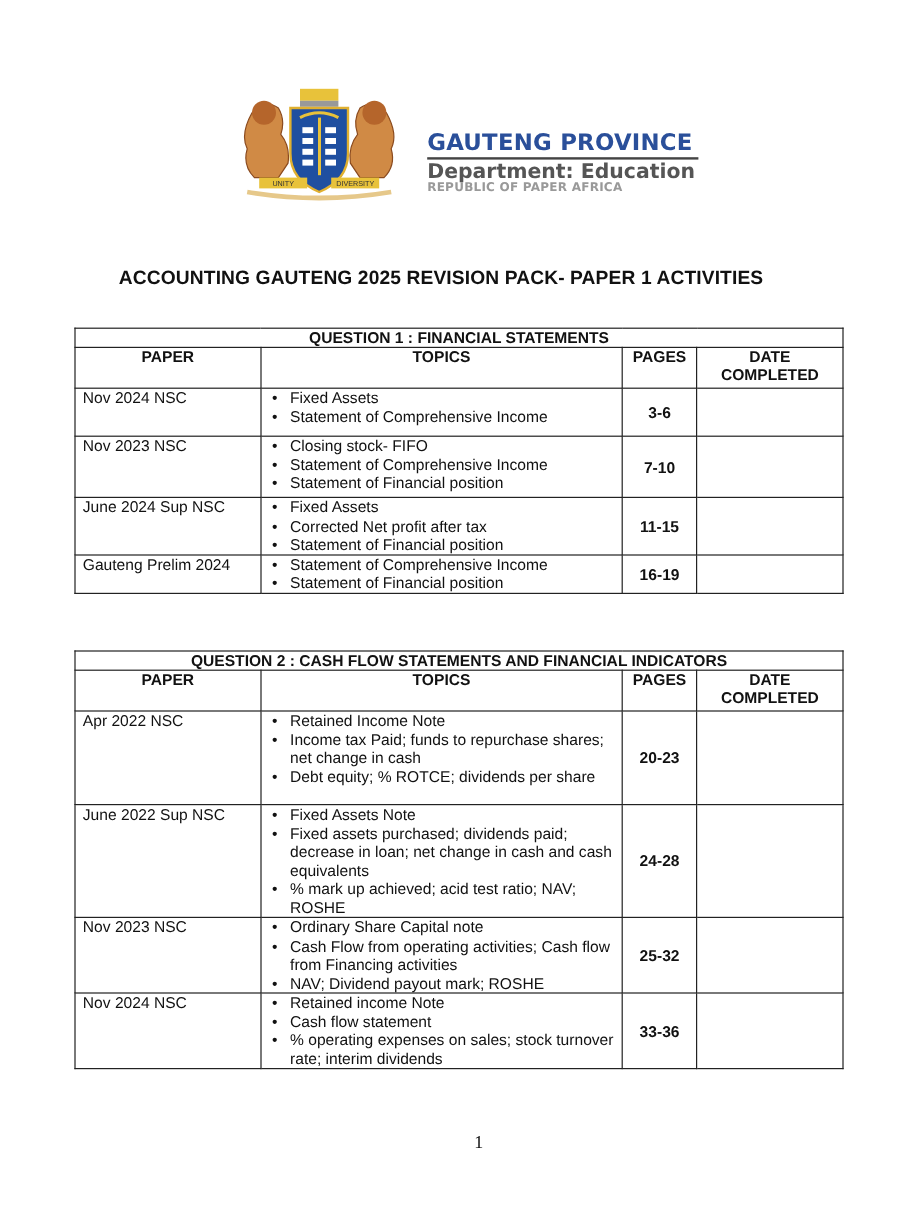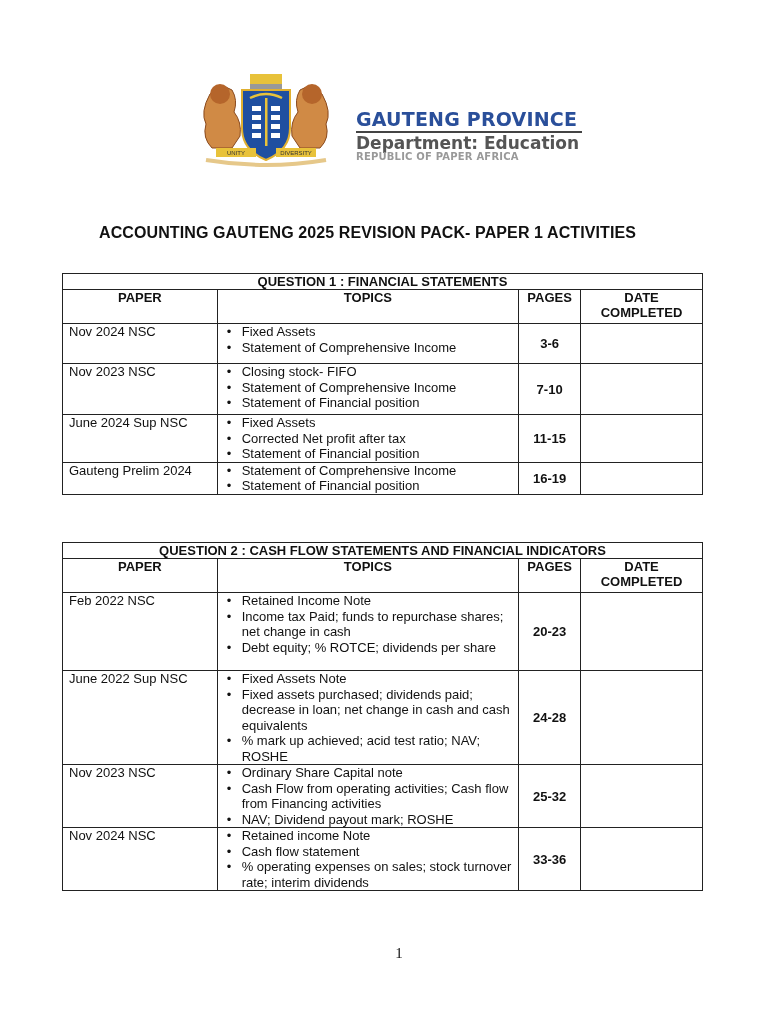--- a/index.html
+++ b/index.html
@@ -148,21 +148,21 @@
       <tr>
     <th colspan="4" class="qtitle">QUESTION 2 : CASH FLOW STATEMENTS AND FINANCIAL INDICATORS</th>
   </tr>
   <tr class="colh">
     <th>PAPER</th>
     <th>TOPICS</th>
     <th>PAGES</th>
     <th><span>DATE</span><br><span>COMPLETED</span></th>
   </tr>
   <tr style="height:78px;">
-    <td class="paper">Feb 2022 NSC</td>
+    <td class="paper">Apr 2022 NSC</td>
     <td>
           <ul class="topics">
       <li>Retained Income Note</li>
       <li>Income tax Paid; funds to repurchase shares; net change in cash</li>
       <li>Debt equity; % ROTCE; dividends per share</li>
     </ul>
         </td>
     <td class="pages">20-23</td>
     <td></td>
   </tr>

